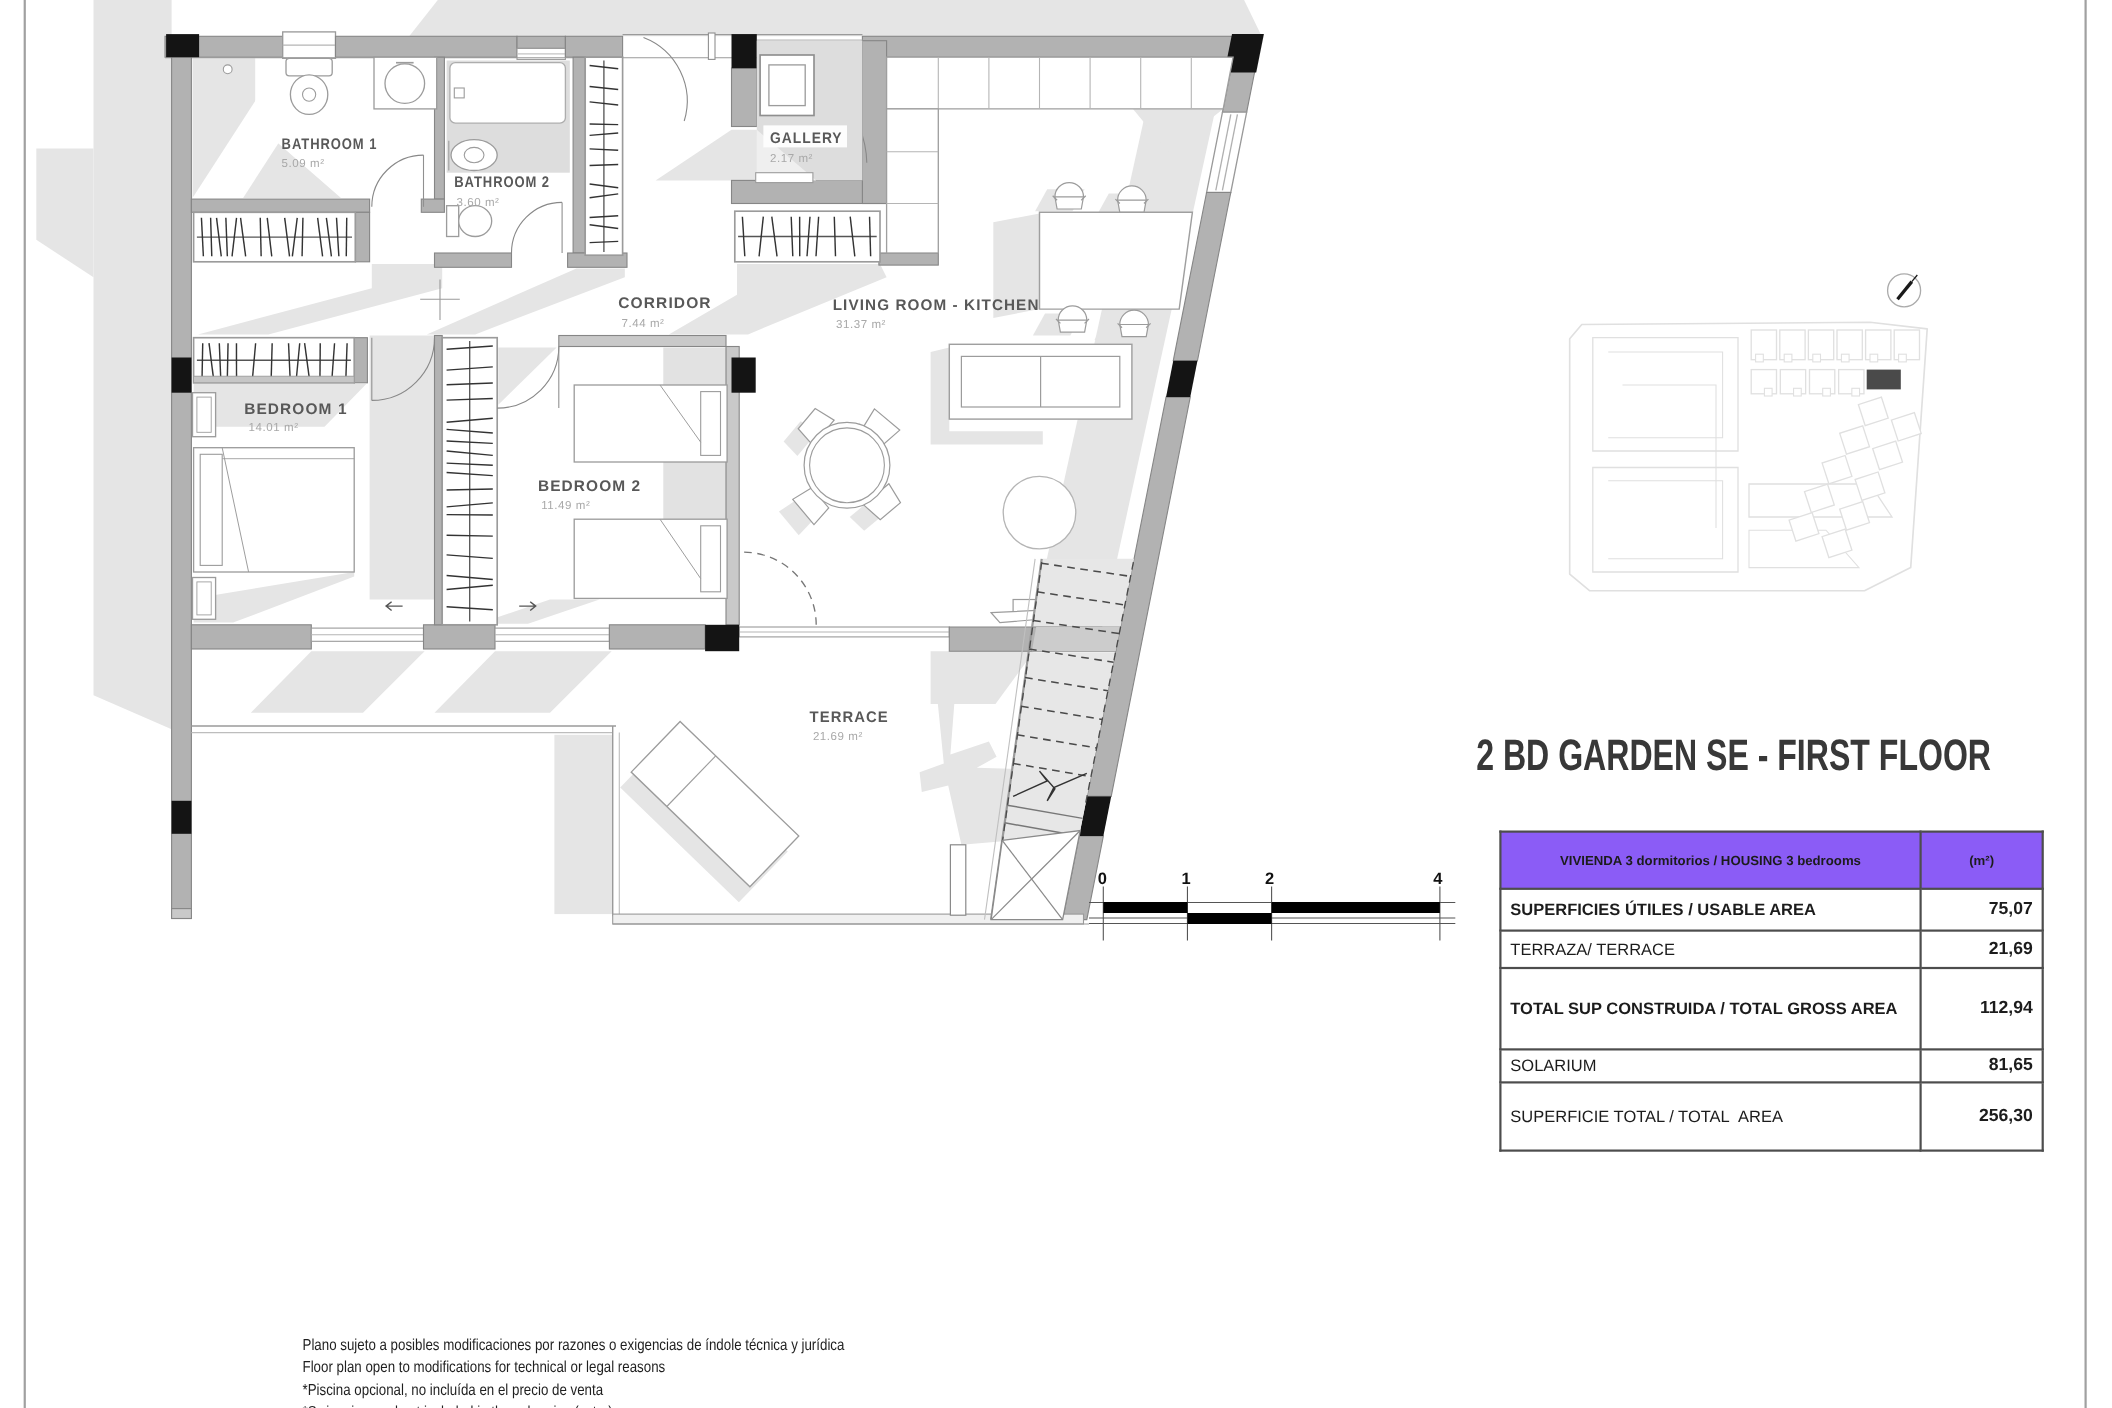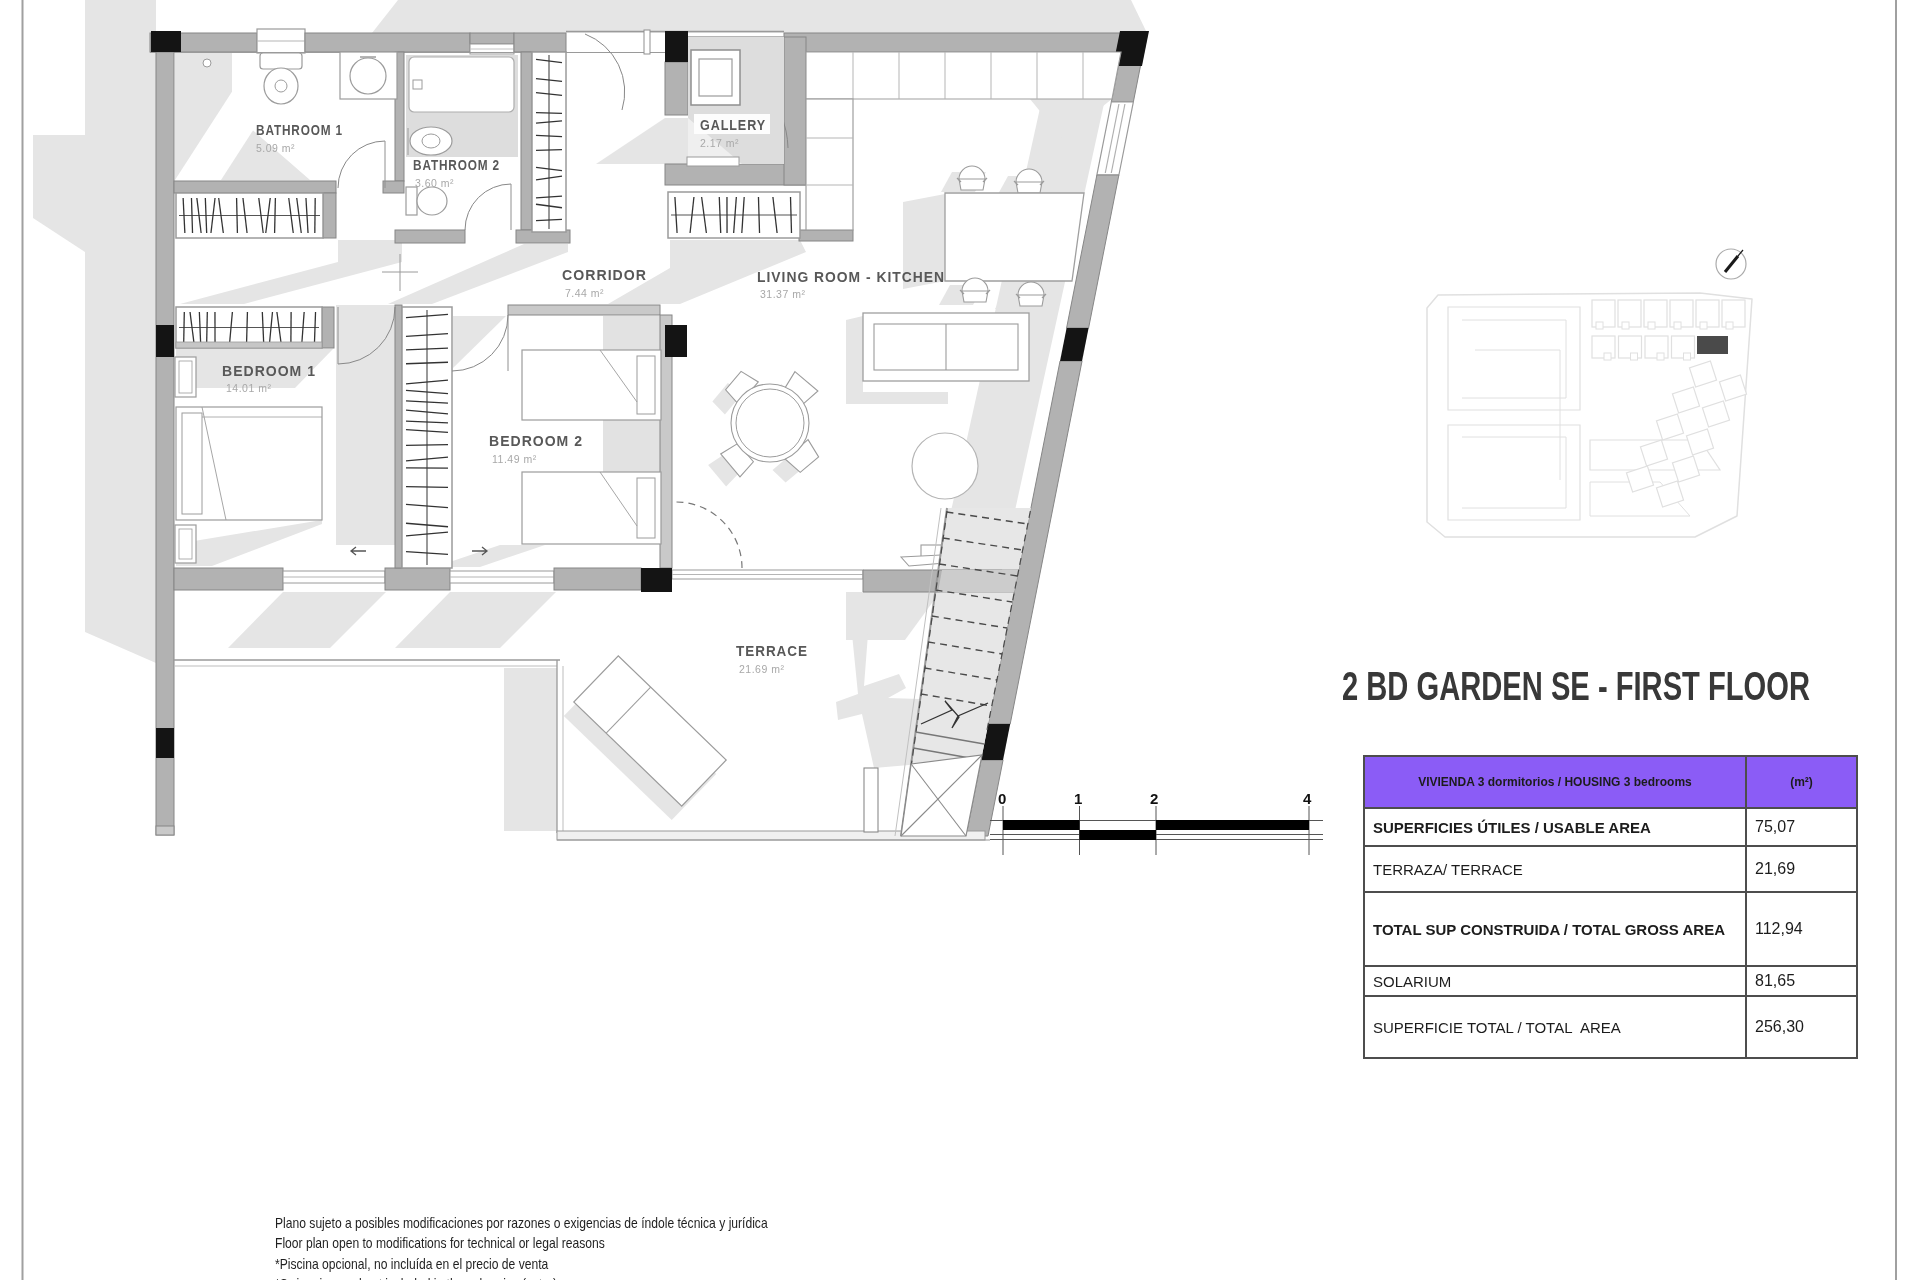--- a/index.html
+++ b/index.html
@@ -1,21 +1,21 @@
 <!DOCTYPE html>
 <html><head>
 <meta charset="utf-8">
 <style>
   html,body { margin:0; padding:0; width:1920px; height:1280px; background:#ffffff;
               font-family:"Liberation Sans", sans-serif; overflow:hidden; position:relative; }
   .abs { position:absolute; }
   svg text { font-family:"Liberation Sans", sans-serif; }
   #areas { left:1363px; top:755px; border-collapse:collapse; }
   #areas td { border:2px solid #4d4d4d; font-size:15px; color:#1c1c1c; padding:0 8px; }
-  #areas td.v { text-align:left; font-weight:normal; font-size:16px; }
+  #areas td.v { text-align:right; font-weight:bold; font-size:16px; }
   #areas tr.hd td { background:#8b5cf6; text-align:center; font-weight:bold; font-size:12px; }
   #footer { left:275px; top:1213px; font-size:14.5px; color:#1f1f1f; line-height:20.3px; white-space:nowrap; transform:scaleX(0.835); transform-origin:left top; }
 </style>
 </head>
 <body>
 
 <svg class="abs" style="left:0;top:0" width="1920" height="1280" viewBox="0 0 1920 1280">
 
 <line x1="22.5" y1="0" x2="22.5" y2="1280" stroke="#a0a0a0" stroke-width="2"></line>
 
@@ -563,21 +563,21 @@
 <table id="areas" class="abs" cellspacing="0">
   <tbody>
       <tr class="hd" style="height:52px">
         <td style="width:364px">VIVIENDA 3 dormitorios / HOUSING 3 bedrooms</td>
         <td style="width:93px">(m²)</td>
       </tr>
   <tr style="height:38px">
         <td style="font-weight:bold">SUPERFICIES ÚTILES / USABLE AREA</td>
         <td class="v">75,07</td>
       </tr>
-  <tr style="height:46px">
+  <tr style="height:34px">
         <td>TERRAZA/ TERRACE</td>
         <td class="v">21,69</td>
       </tr>
   <tr style="height:74px">
         <td style="font-weight:bold">TOTAL SUP CONSTRUIDA / TOTAL GROSS AREA</td>
         <td class="v">112,94</td>
       </tr>
   <tr style="height:30px">
         <td>SOLARIUM</td>
         <td class="v">81,65</td>

